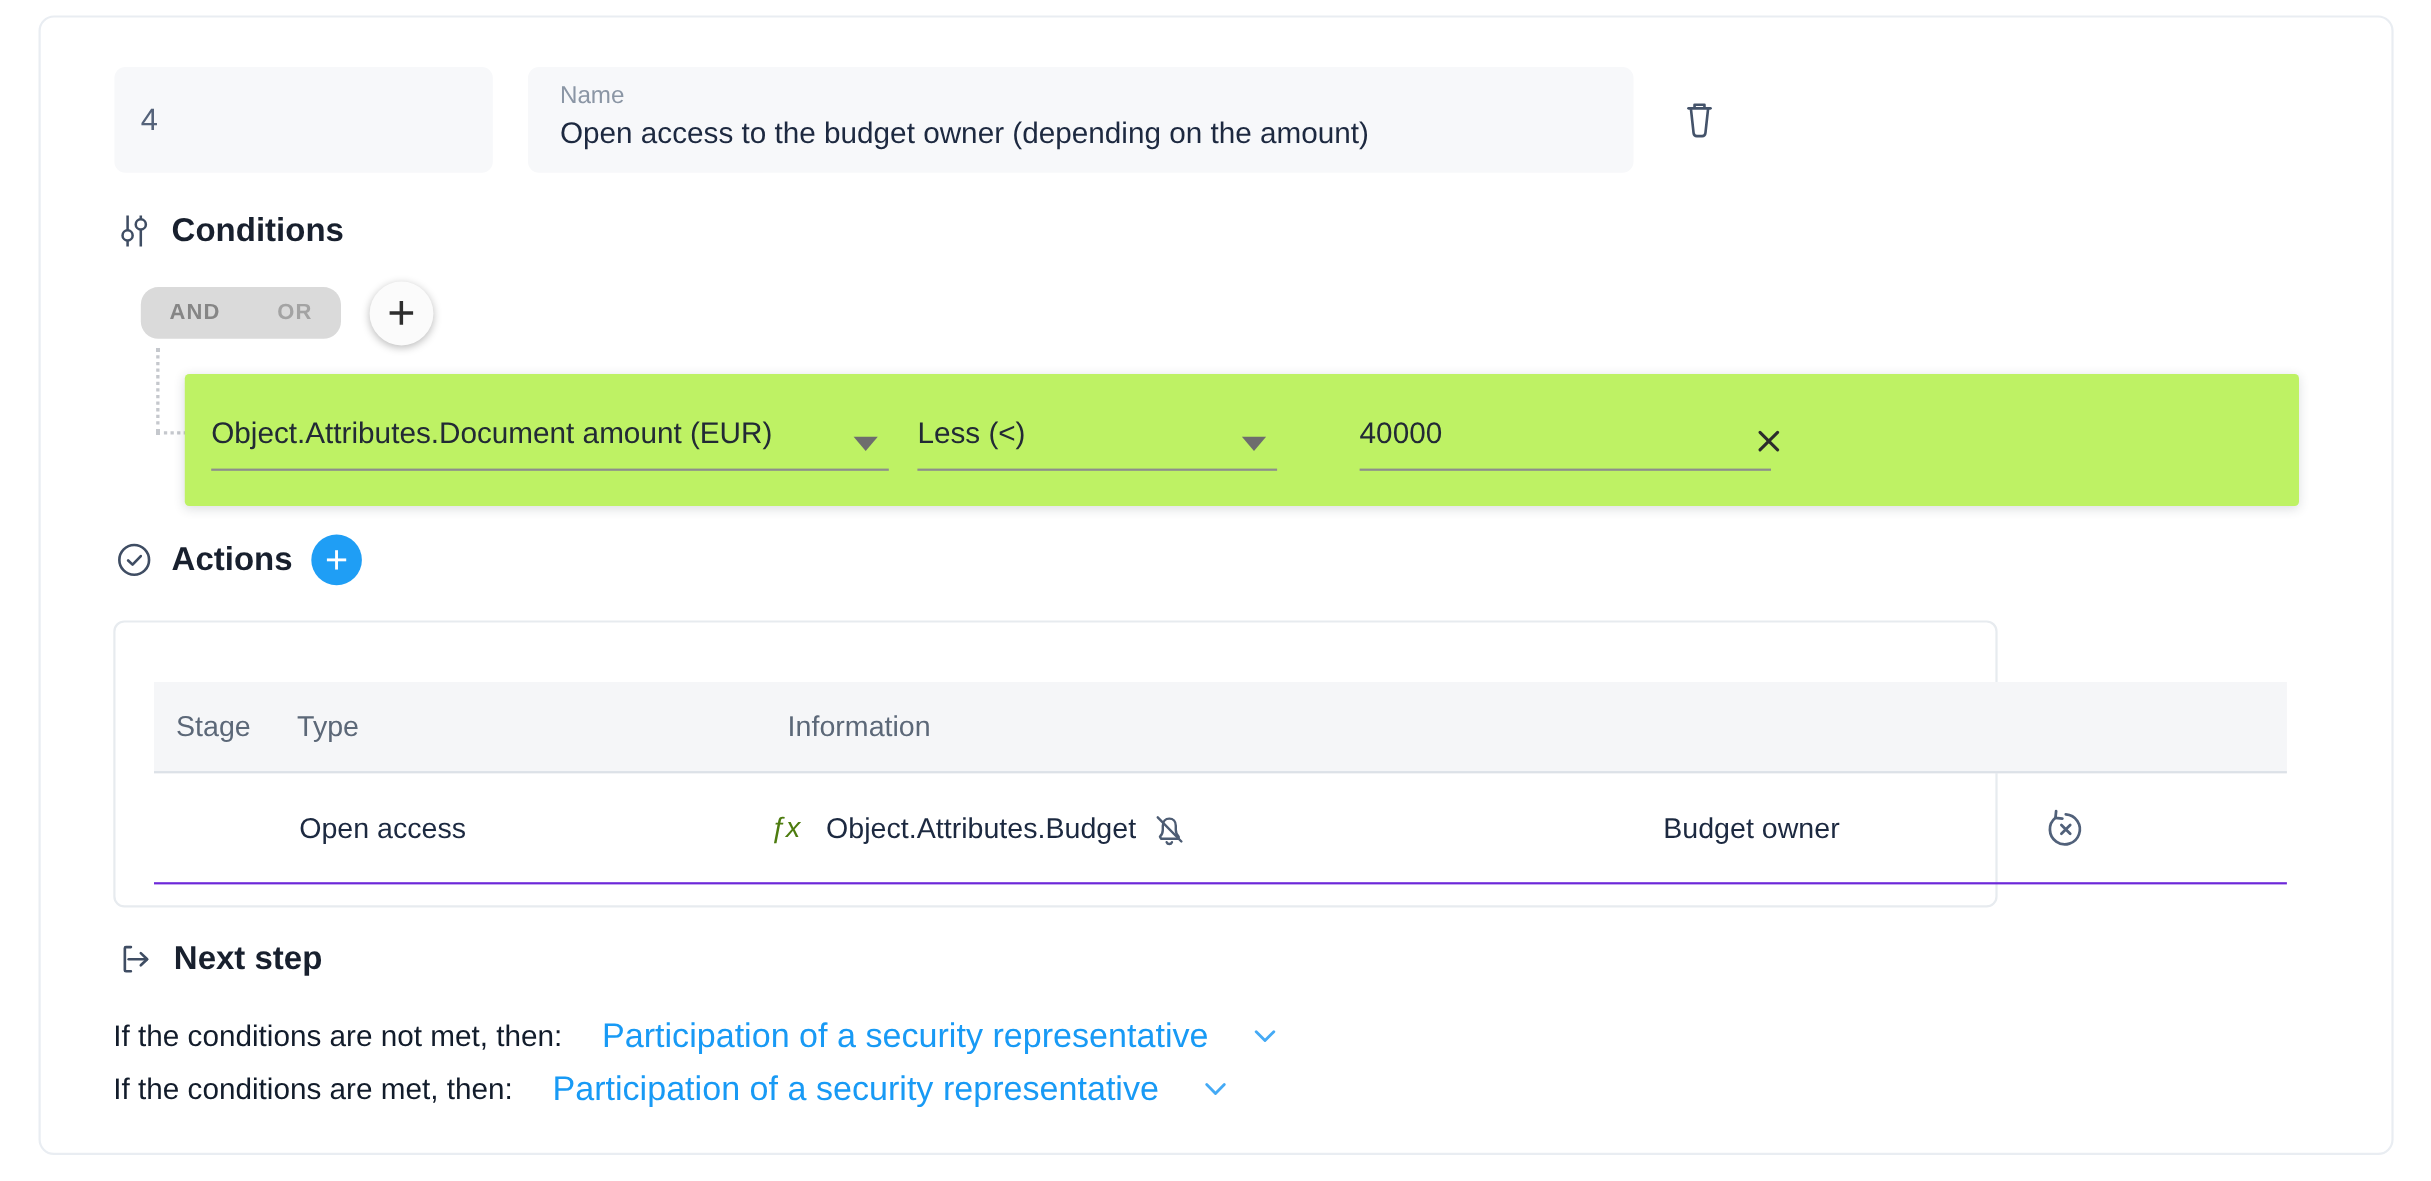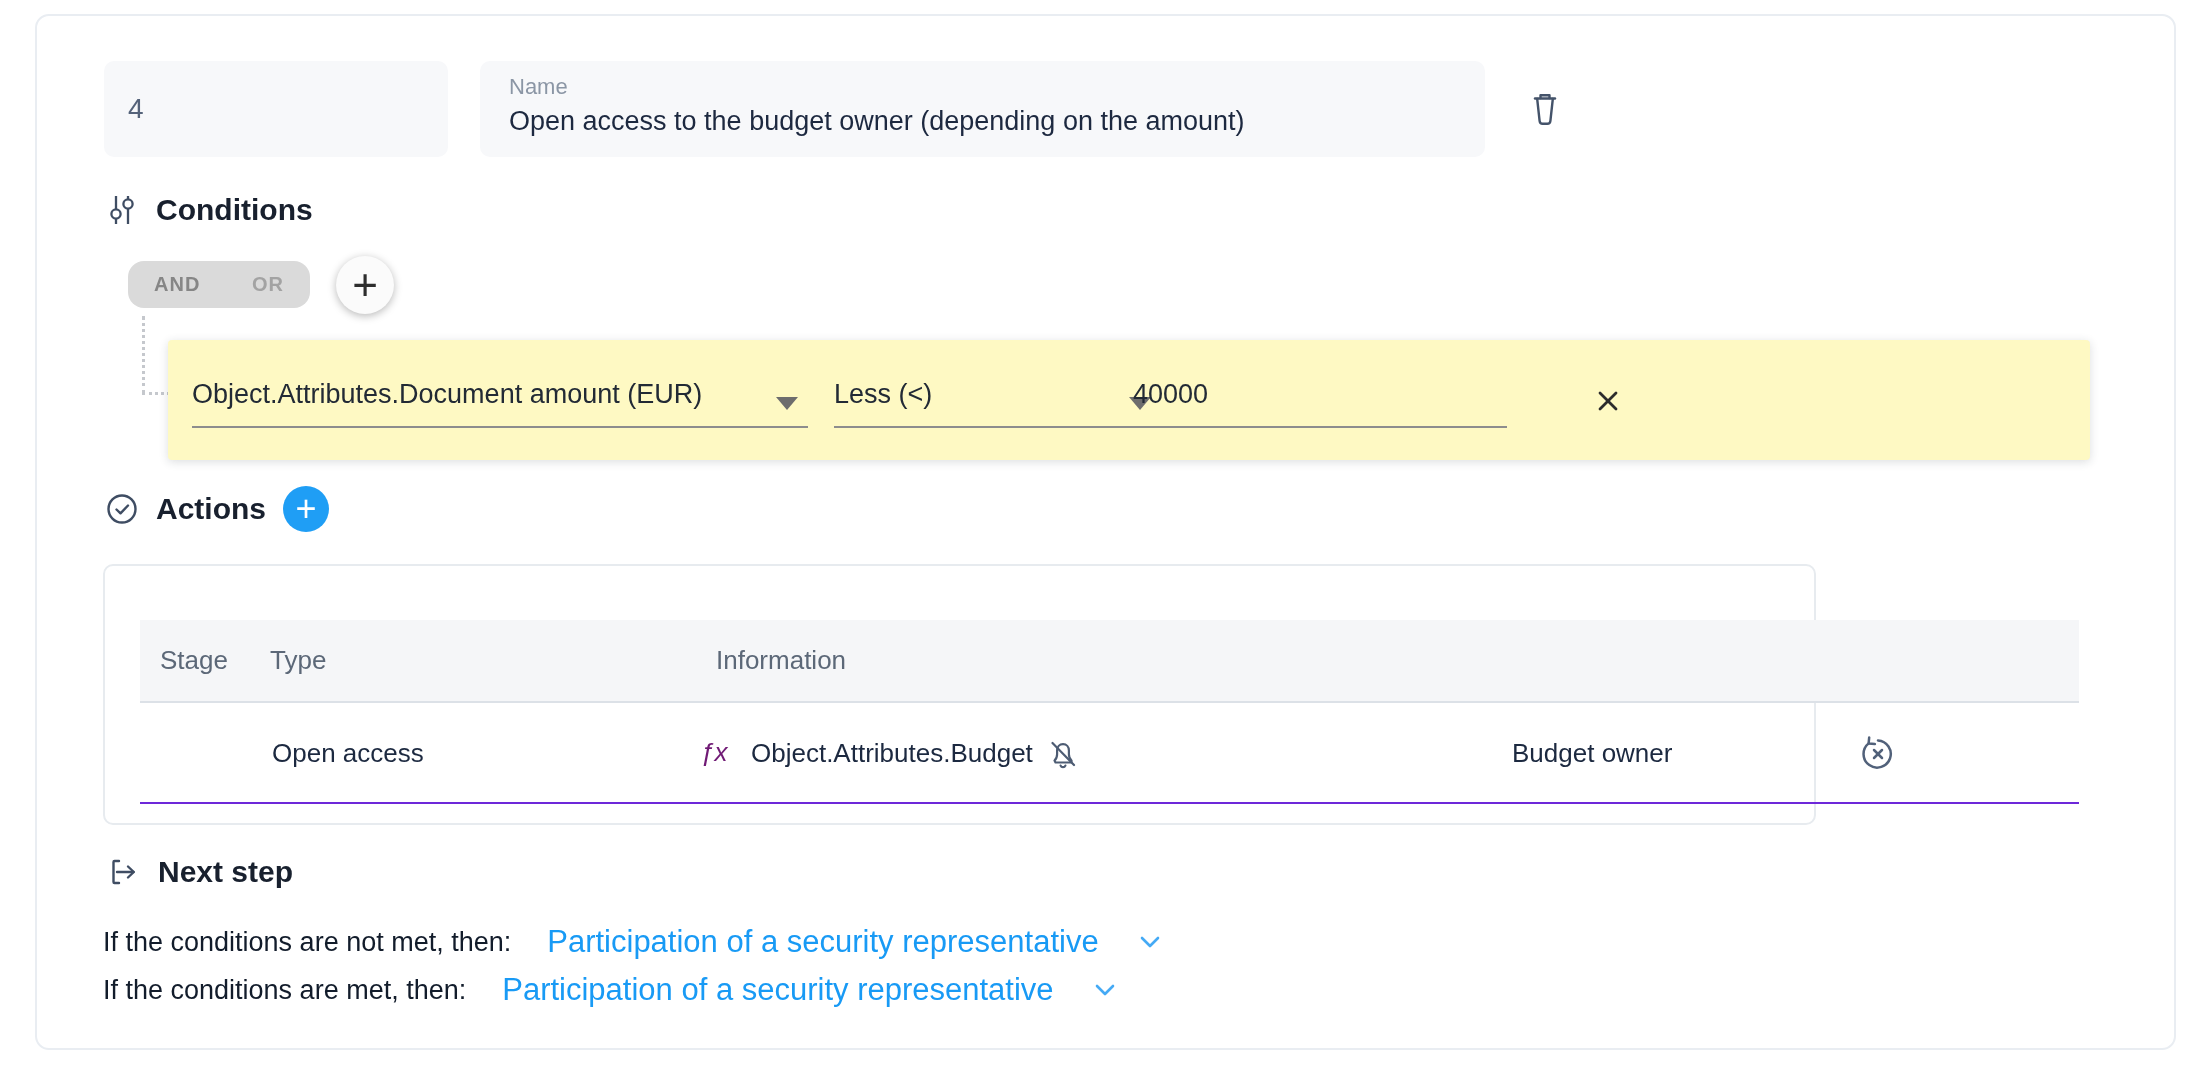--- a/index.html
+++ b/index.html
@@ -38,48 +38,48 @@
   .plus-white { position:absolute; left:299px; top:240px; width:58px; height:58px; border-radius:50%;
                 background:#fbfbfb; border:none; box-shadow:0 2px 8px rgba(0,0,0,0.28);
                 font-size:44px; font-weight:300; color:#2e2e2e; line-height:54px; text-align:center; cursor:pointer; }
 
   
   .dot-v { position:absolute; left:105px; top:300px; height:78px; width:0; border-left:3px dotted #c5c8cd; }
   .dot-h { position:absolute; left:105px; top:376px; width:28px; height:0; border-top:3px dotted #c5c8cd; }
 
   
   .cond-card { position:absolute; left:131px; top:324px; width:1922px; height:120px;
-               background:#fef9c3; border-radius:4px; box-shadow:0 2px 10px rgba(40,50,60,0.16); }
+               background:#bef264; border-radius:4px; box-shadow:0 2px 10px rgba(40,50,60,0.16); }
   .mfield { position:absolute; top:22px; height:66px; border-bottom:2px solid #8d8d8d; cursor:pointer; }
   .mfield .mtext { position:absolute; left:0; top:0; height:64px; line-height:64px;
                    font-size:27px; color:#222a35; white-space:nowrap; }
   .caret { position:absolute; right:10px; bottom:16px; width:0; height:0;
            border-left:11px solid transparent; border-right:11px solid transparent;
            border-top:13px solid #6d6d6d; }
   .f1 { left:24px;   width:616px; }
   .f2 { left:666px;  width:327px; }
-  .f3 { left:965px; width:374px; cursor:text; }
+  .f3 { left:1068px; width:374px; cursor:text; }
   .close-btn { left:1424px; top:39px; width:44px; height:44px; }
   .cond-card .close-btn { position:absolute; }
 
   .plus-blue { width:46px; height:46px; border-radius:50%; border:none; background:#1f9ef5;
                color:#ffffff; font-size:36px; font-weight:400; line-height:44px; text-align:center; cursor:pointer; }
 
   
   .panel { position:absolute; left:66px; top:548px; width:1713px; height:261px;
            background:#ffffff; border:2px solid #e7ebef; border-radius:10px; }
   .thead { position:absolute; left:35px; top:54px; width:1939px; height:83px;
            background:#f5f6f8; border-bottom:2px solid #dce1e7; }
   .th { position:absolute; top:0; height:81px; line-height:81px; font-size:26px; color:#5c6878; white-space:nowrap; }
   .th-stage { left:20px; } .th-type { left:130px; } .th-info { left:576px; }
   .trow { position:absolute; left:35px; top:137px; width:1939px; height:101px; border-bottom:2px solid #6d28d9; }
   .tcell { position:absolute; top:0; height:101px; line-height:101px; font-size:26px; color:#1c2940; white-space:nowrap; }
   .td-stage { left:20px; } .td-type { left:132px; } .td-info { left:611px; } .td-assignee { left:1372px; }
   .fx { position:absolute; left:560px; top:0; height:98px; line-height:98px;
-        font-style:italic; font-size:26px; color:#701a75; }
+        font-style:italic; font-size:26px; color:#4d7c0f; }
   .bell-wrap { position:absolute; left:903px; top:32px; width:38px; height:38px; }
   .revoke-btn { left:1717px; top:29px; width:44px; height:44px; }
   .trow .revoke-btn { position:absolute; }
 
   
   .next-line { position:absolute; left:66px; height:40px; display:flex; align-items:center;gap:24px; }
   .next-line.l1 { top:906px; } .next-line.l2 { top:954px; }
   .prefix { font-size:27px; color:#121c2b; white-space:nowrap; }
   .nlink  { font-size:31px; font-weight:400; color:#189af5; margin-left:12px;
             text-decoration:none; white-space:nowrap; cursor:pointer; }

